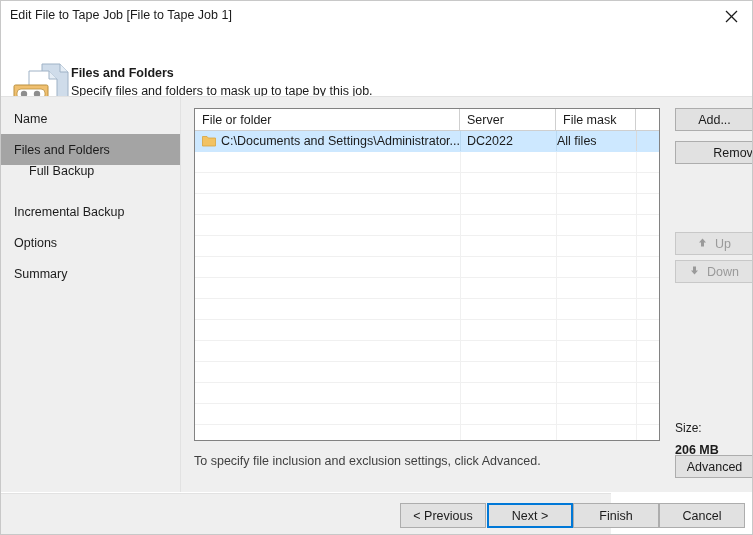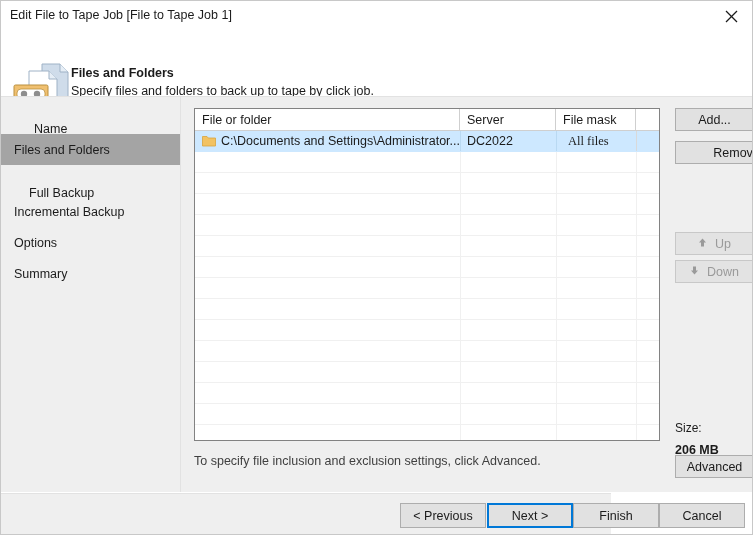--- a/index.html
+++ b/index.html
@@ -226,28 +226,28 @@
         <rect x="5" y="28" width="28" height="10" rx="4" fill="#ffffff" stroke="#b98f3e" stroke-width="0.8"></rect>
         <circle cx="12" cy="33" r="3.2" fill="#8e8e8e"></circle>
         <circle cx="25" cy="33" r="3.2" fill="#8e8e8e"></circle>
         <rect x="6" y="41" width="26" height="4" fill="#ffffff" stroke="#b98f3e" stroke-width="0.7"></rect>
         <circle cx="10" cy="43" r="0.9" fill="#8e8e8e"></circle>
         <circle cx="19" cy="43" r="0.9" fill="#8e8e8e"></circle>
         <circle cx="28" cy="43" r="0.9" fill="#8e8e8e"></circle>
       </svg>
     </div>
     <div id="header-title">Files and Folders</div>
-    <div id="header-sub">Specify files and folders to back up to tape by click job.</div>
+    <div id="header-sub">Specify files and folders to mask up to tape by this job.</div>
   </div>
   <div id="header-sep"></div>
 
   <div id="sidebar">
-    <div class="side-item" style="top:16px;margin-left:20px;">Name</div>
+    <div class="side-item" style="top:6px;">Name</div>
     <div class="side-item selected" style="top:37px;">Files and Folders</div>
-    <div class="side-item" style="top:80px;padding-left:28px;">Full Backup</div>
+    <div class="side-item" style="top:58px;padding-left:28px;">Full Backup</div>
     <div class="side-item" style="top:99px;">Incremental Backup</div>
     <div class="side-item" style="top:130px;">Options</div>
     <div class="side-item" style="top:161px;">Summary</div>
   </div>
   <div id="sidebar-sep"></div>
 
   <div id="content">
 
     <div id="grid">
       <div id="grid-header">
@@ -262,21 +262,21 @@
         <div class="grid-row filled">
           <div class="cell" style="left:0; width:265px;">
             <span class="folder-ico">
               <svg width="14" height="12" viewBox="0 0 14 12">
                 <path d="M0.5 1.5 L5 1.5 L6.3 3 L13.5 3 L13.5 11 L0.5 11 Z" fill="#f2c262" stroke="#d8a33e" stroke-width="0.8"></path>
               </svg>
             </span>
             <span>C:\Documents and Settings\Administrator...</span>
           </div>
           <div class="cell" style="left:265px; width:96px;">DC2022</div>
-          <div class="cell" style="left:366px; width:80px;font-family:Liberation Serif, serif;">All files</div>
+          <div class="cell" style="left:355px; width:80px;">All files</div>
           <div class="vline" style="left:265px; background:#b9d9f2;"></div>
           <div class="vline" style="left:361px; background:#b9d9f2;"></div>
           <div class="vline" style="left:441px; background:#d9d9d9;"></div>
         </div>
 
         <div class="grid-row">
             <div class="vline" style="left:265px;"></div>
             <div class="vline" style="left:361px;"></div>
             <div class="vline" style="left:441px;"></div>
           </div>

